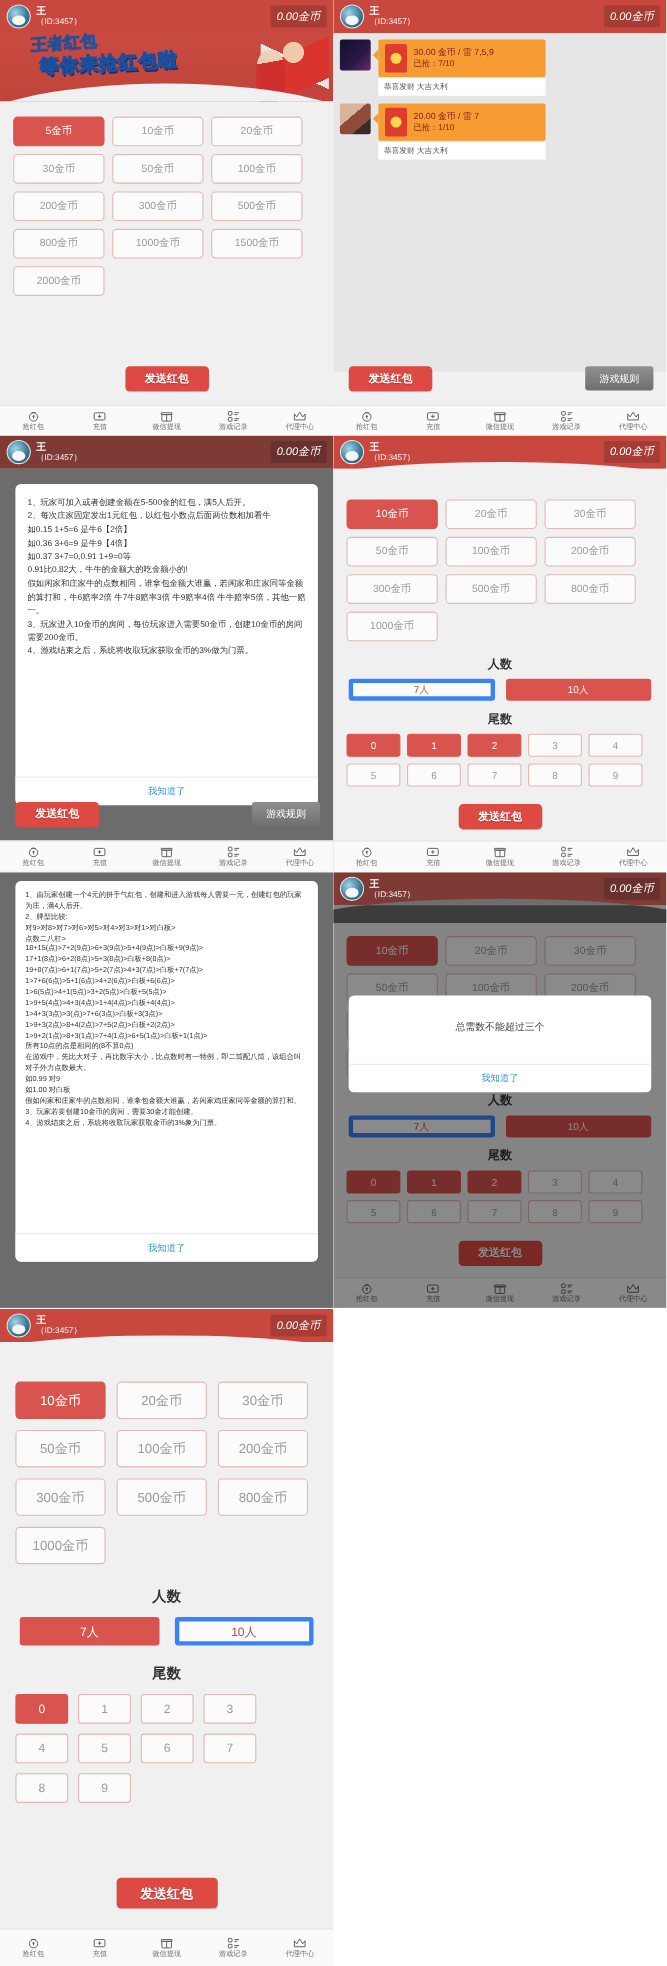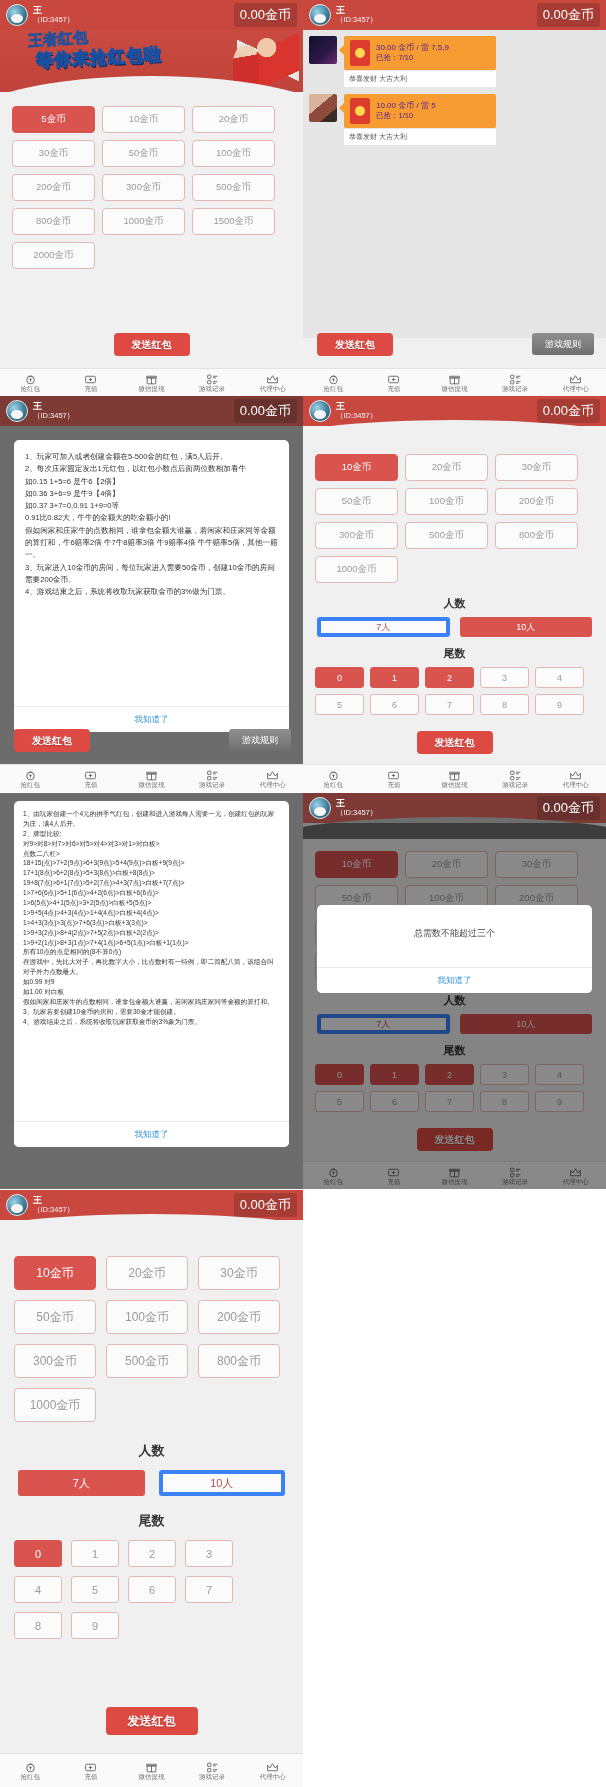--- a/index.html
+++ b/index.html
@@ -49,24 +49,25 @@
     line-height: 1.1;
     color: #ffffff;
     font-size: 8px;
   }
   .uname b { display: block; font-weight: bold; font-size: 9px; }
   .uname span { display: block; font-size: 7.5px; opacity: .95; }
   .coin-badge {
     margin-left: auto;
     background: rgba(0,0,0,.16);
     color: #fff;
-    font-size: 13px;
+    font-size: 10px;
     padding: 3px 6px;
     border-radius: 2px;
     white-space: nowrap;
+    font-style: italic;
   }
 
   
   .banner {
     position: relative;
     height: 62px;
     background: linear-gradient(180deg,#c94a40 0%, #c0443b 100%);
     overflow: hidden;
   }
   .banner .girl {
@@ -245,21 +246,21 @@
     background: #dd3c2e;
     border-radius: 2px;
     position: relative;
   }
   .pkt-ico::after {
     content: "";
     position: absolute; left: 5px; top: 8px;
     width: 10px; height: 10px; border-radius: 50%;
     background: #ffd84d;
   }
-  .pkt-txt { margin-left: 6px; color: #4c1d95; line-height: 1.35; }
+  .pkt-txt { margin-left: 6px; color: #7f1d1d; line-height: 1.35; }
   .pkt-txt .l1 { font-size: 8px; }
   .pkt-txt .l2 { font-size: 7.5px; }
   .chat-note {
     width: 152px;
     background: #fff;
     font-size: 7px;
     color: #555;
     padding: 3px 5px;
     margin-top: 1px;
   }
@@ -398,21 +399,21 @@
             </div>
             <div class="chat-note">恭喜发财 大吉大利</div>
           </div>
         </div>
         <div class="chat-row">
           <div class="chat-ava a5"></div>
           <div class="chat-body">
             <div class="pkt">
               <div class="pkt-ico"></div>
               <div class="pkt-txt">
-                <div class="l1">10.00 金币 / 雷 5</div>
+                <div class="l1">20.00 金币 / 雷 7</div>
                 <div class="l2">已抢：1/10</div>
               </div>
             </div>
             <div class="chat-note">恭喜发财 大吉大利</div>
           </div>
         </div>
       </div>
     <button class="send-btn abs" style="left:14px;transform:none;bottom:40px">发送红包</button>
     <button class="rule-btn" style="right:12px;bottom:41px">游戏规则</button>
     <div class="tabbar">

